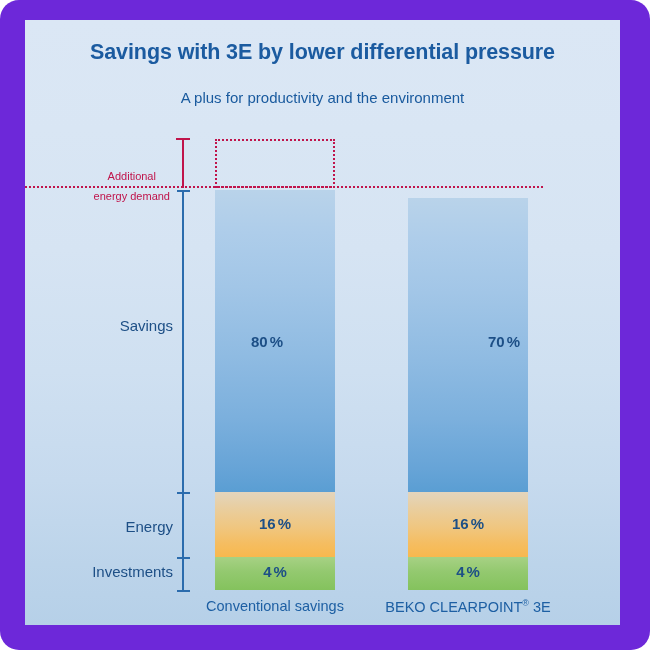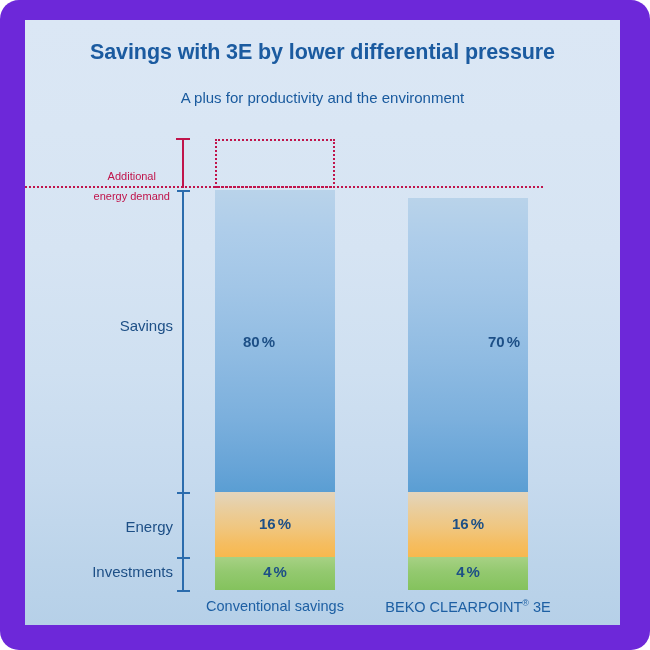--- a/index.html
+++ b/index.html
@@ -256,21 +256,21 @@
 
       <div class="cat-label" id="cat-energy">Savings</div>
       <div class="cat-label" id="cat-service">Energy</div>
       <div class="cat-label" id="cat-investments">Investments</div>
 
       <div class="bar bar-left">
         <div class="seg seg-energy" style="top:170px; height:302px;"></div>
         <div class="seg seg-service" style="top:472px; height:65px;"></div>
         <div class="seg seg-invest" style="top:537px; height:33px;"></div>
       </div>
-      <div class="seg-label" style="left:174px; top:313px;"><span>80</span><span class="pct">%</span></div>
+      <div class="seg-label" style="left:182px; top:313px;"><span>80</span><span class="pct">%</span></div>
       <div class="seg-label" style="left:190px; top:495px;"><span>16</span><span class="pct">%</span></div>
       <div class="seg-label" style="left:190px; top:543px;"><span>4</span><span class="pct">%</span></div>
 
       <div class="bar bar-right">
         <div class="seg seg-energy" style="top:178px; height:294px;"></div>
         <div class="seg seg-service" style="top:472px; height:65px;"></div>
         <div class="seg seg-invest" style="top:537px; height:33px;"></div>
       </div>
       <div class="seg-label" style="left:383px; top:313px;padding-left:36px;"><span>70</span><span class="pct">%</span></div>
       <div class="seg-label" style="left:383px; top:495px;"><span>16</span><span class="pct">%</span></div>

